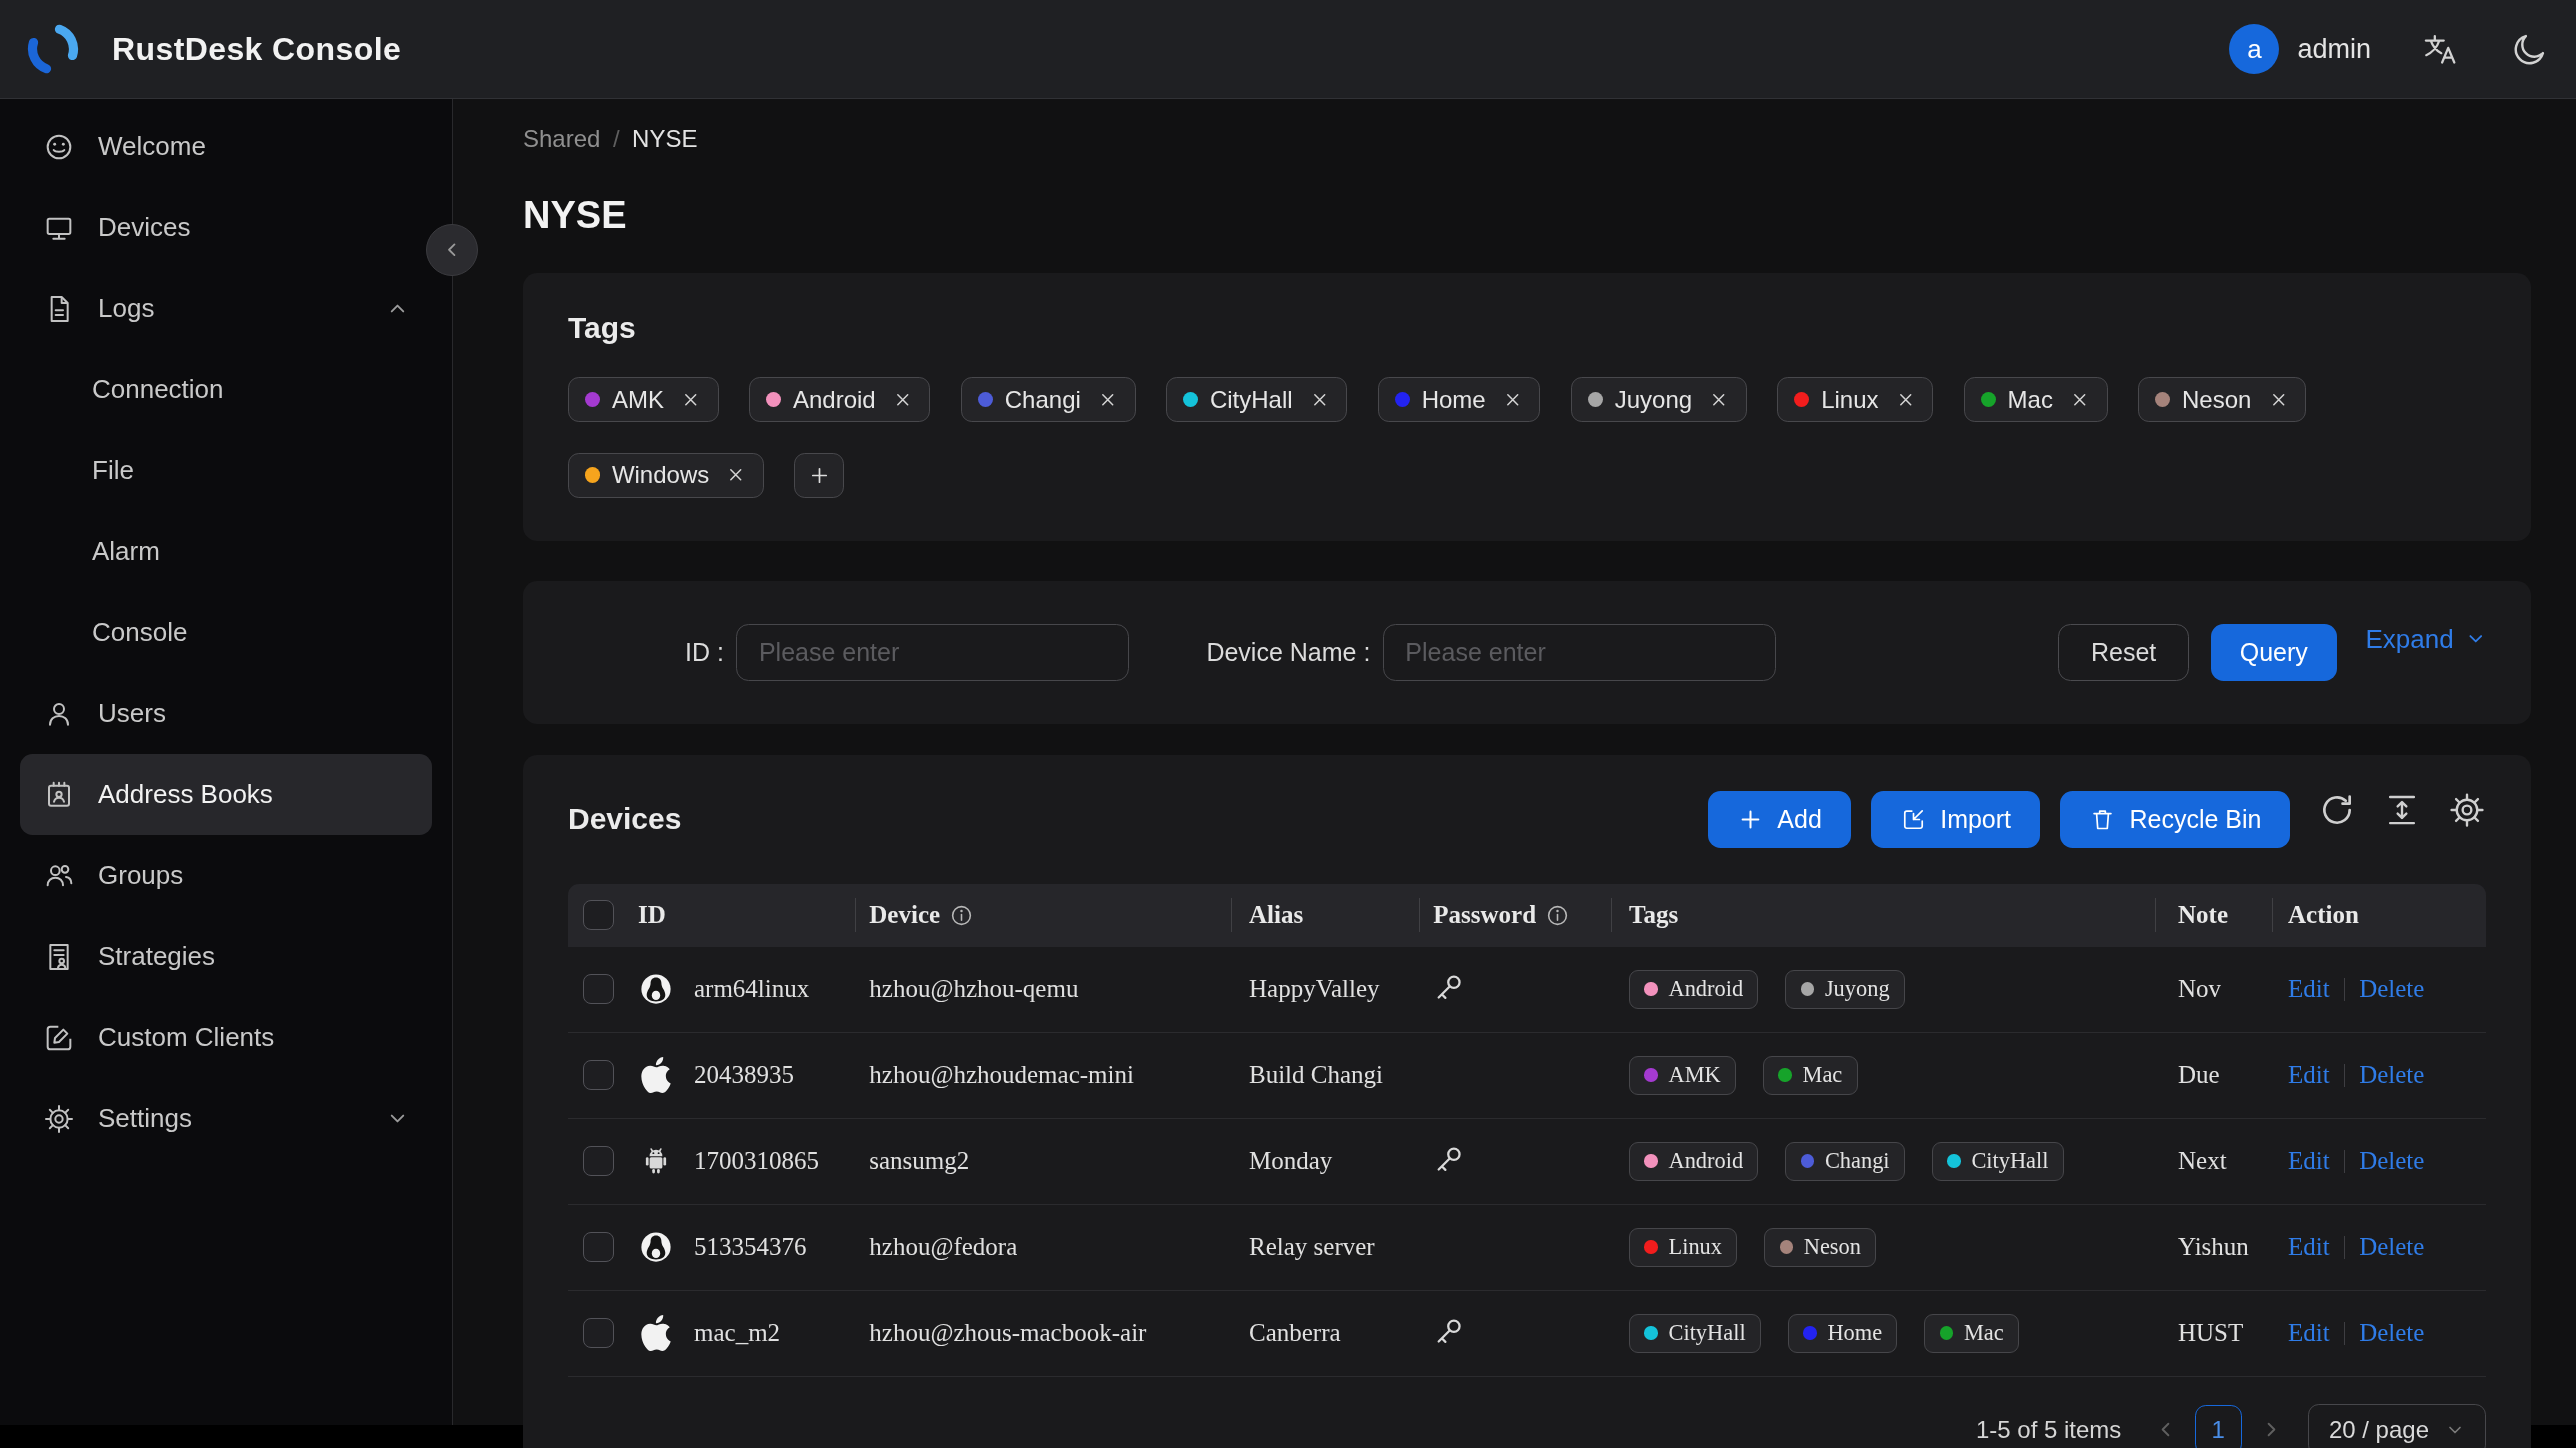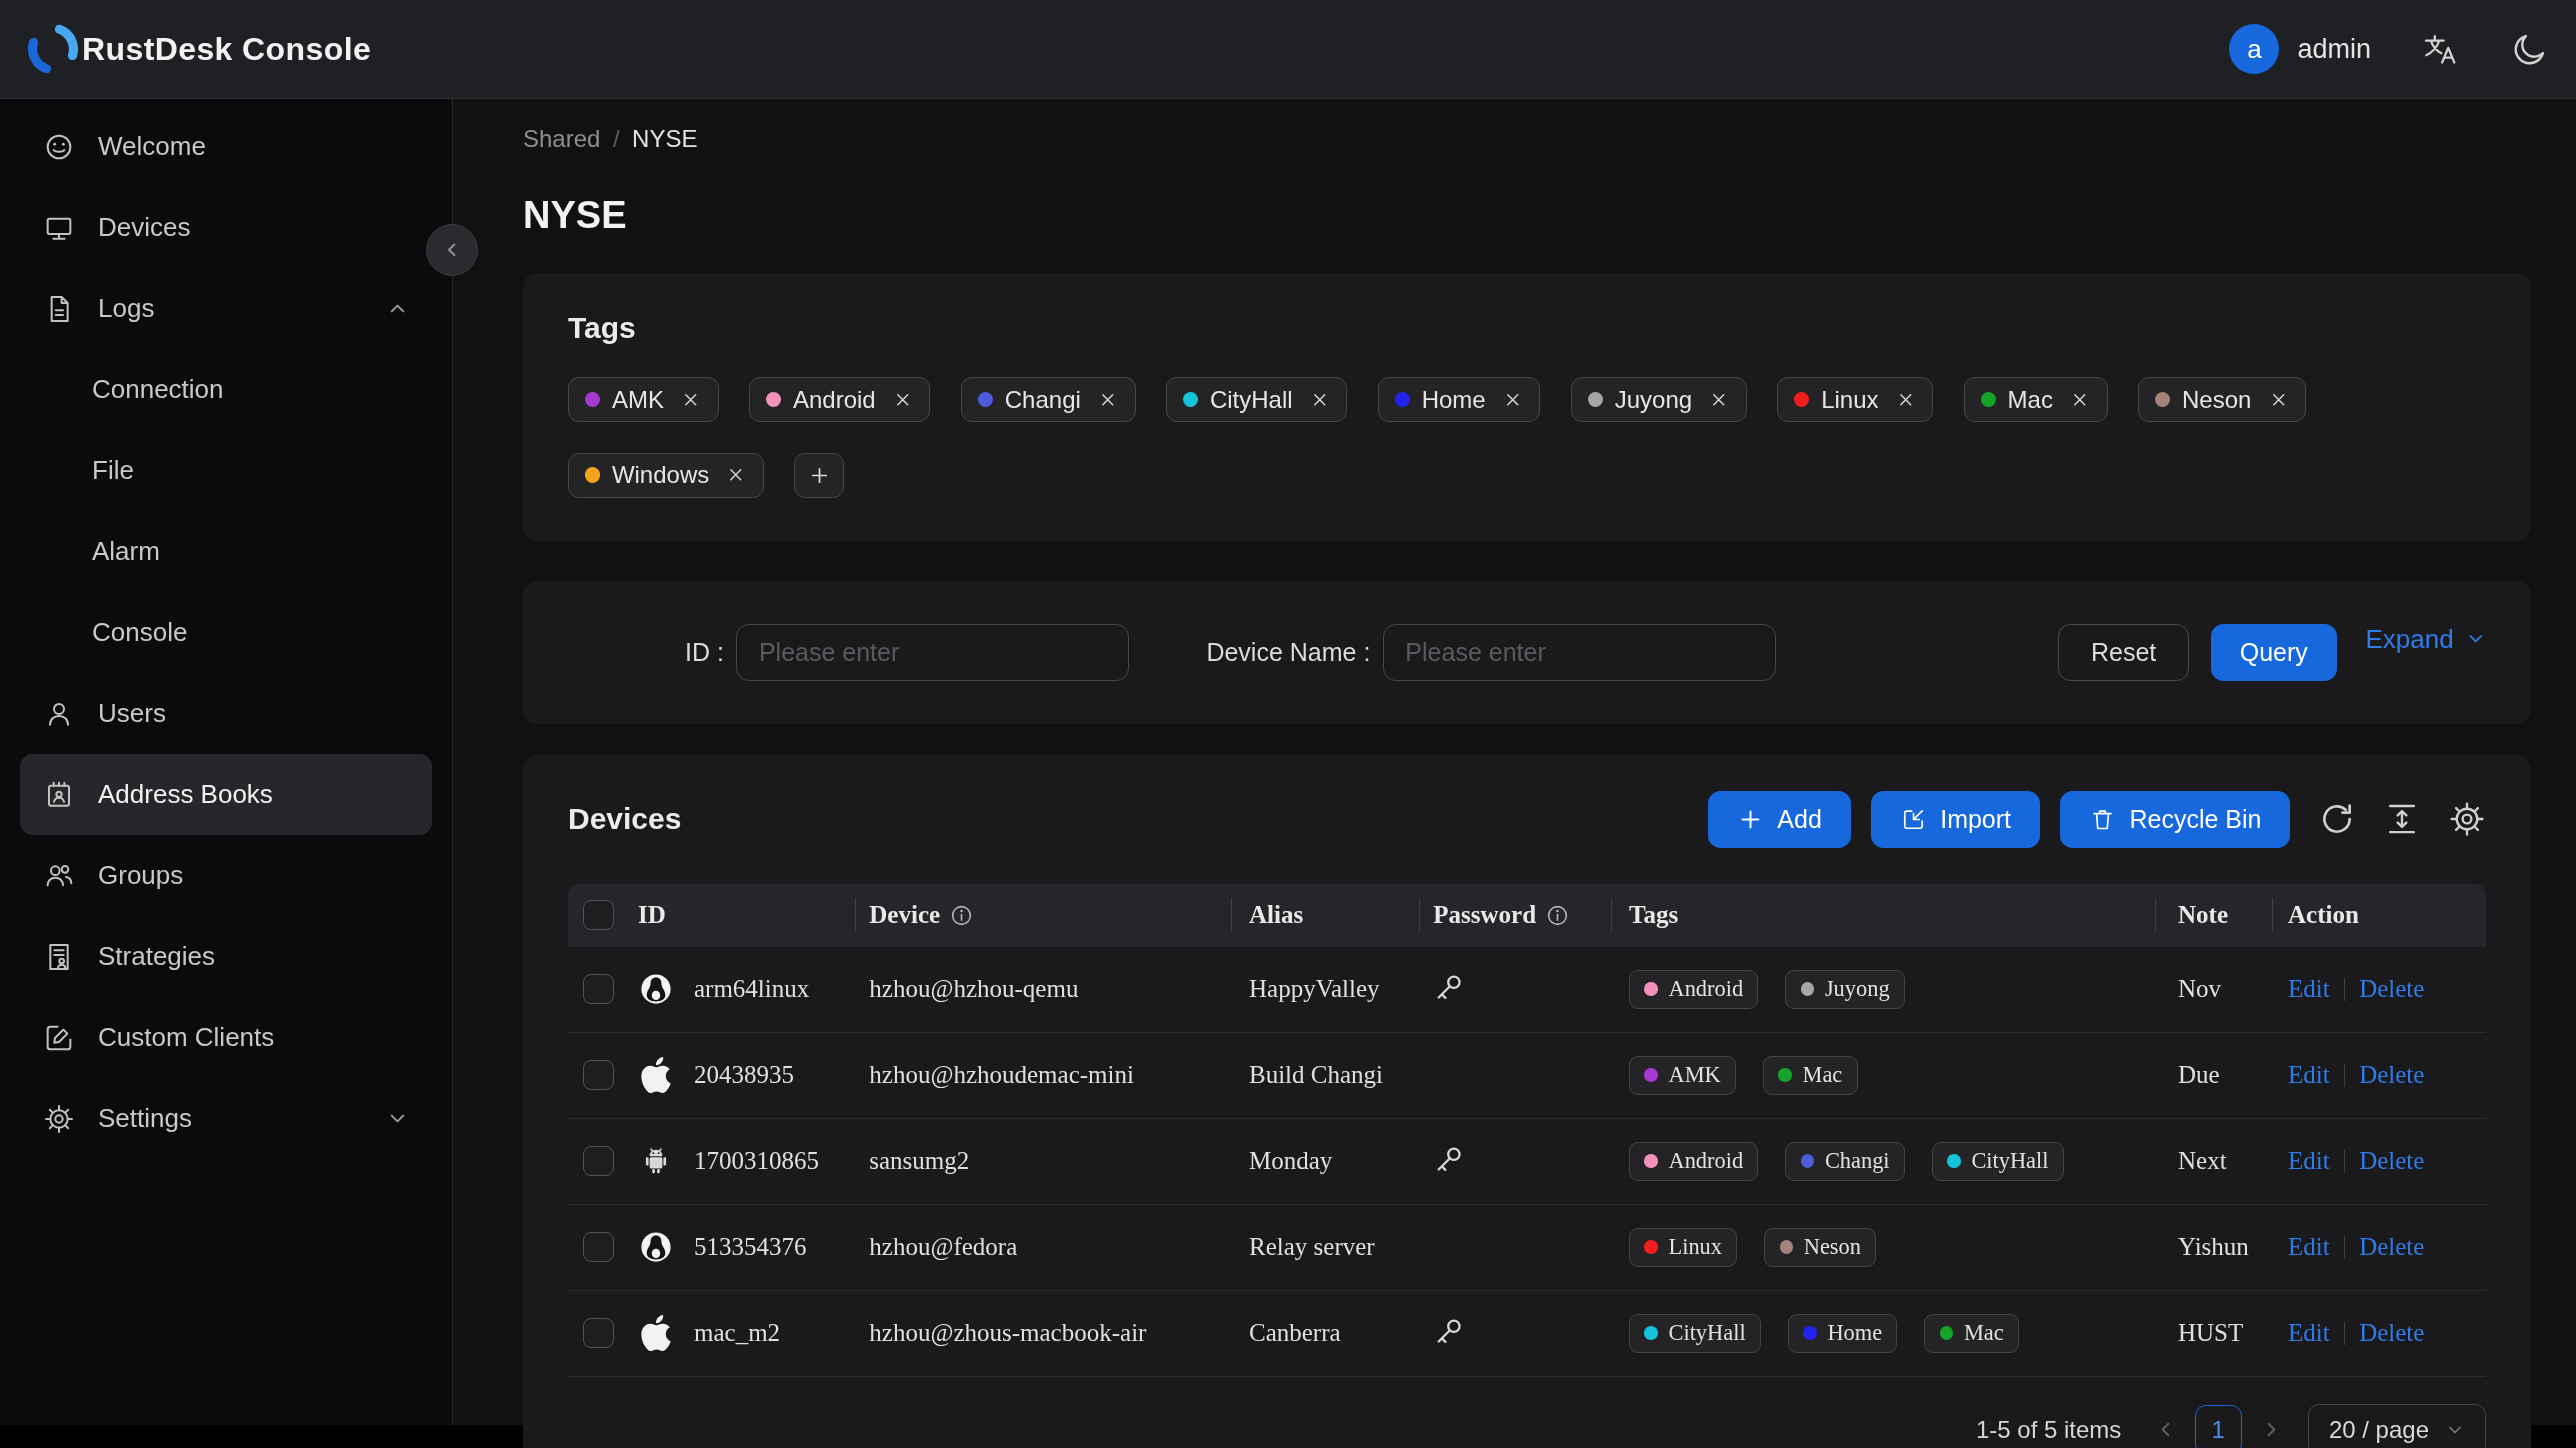--- a/index.html
+++ b/index.html
@@ -19,21 +19,21 @@
   
   .topbar {
     height: 99px; flex: 0 0 99px;
     background: #1f2023;
     border-bottom: 0.9px solid #303135;
     display: flex; align-items: center;
     padding: 0 27px;
   }
   .brand { display: flex; align-items: center; }
   .logo { width: 52px; height: 52px; }
-  .brand-title { font-size: 32px; font-weight: 700; color: #f2f2f2; margin-left: 3px; letter-spacing: 0.4px; }
+  .brand-title { font-size: 32px; font-weight: 700; color: #f2f2f2; margin-left: 33px; letter-spacing: 0.4px; }
   .topbar-right { margin-left: auto; display: flex; align-items: center; }
   .user { display: flex; align-items: center; cursor: pointer; }
   .avatar {
     width: 50px; height: 50px; border-radius: 50%;
     background: var(--primary); color: #fff; font-size: 26px;
     display: flex; align-items: center; justify-content: center;
   }
   .username { font-size: 27px; color: #e4e4e4; margin-left: 18px; }
   .top-icon { margin-left: 50px; color: #d2d2d2; cursor: pointer; }
   .top-icon svg { width: 39px; height: 39px; }
@@ -114,21 +114,21 @@
     border: none; cursor: pointer; font-family: inherit; white-space: nowrap;
   }
   .btn-ghost { background: transparent; border: 0.9px solid #4b4b4f; color: #dcdcdc; padding: 0 32px; }
   .btn-primary { background: var(--primary); color: #fff; padding: 0 29px; }
   .expand { display: inline-flex; align-items: center; gap: 10.8px; color: var(--link); font-size: 26px; margin-left: 7.2px; cursor: pointer; }
   .expand svg { width: 21.5px; height: 21.5px; }
 
   
   .devices-card { margin-top: 31px; padding: 36px 45px 0; }
   .dev-head { display: flex; align-items: center; }
-  .dev-actions { margin-left: auto; display: flex; align-items: center; gap: 20px; }
+  .dev-actions { margin-left: auto; display: flex; gap: 20px; }
   .btn-icon svg { width: 27px; height: 27px; margin-right: 13.4px; }
   .tool-icon { color: #cfcfcf; cursor: pointer; margin-left: 7.2px; }
   .tool-icon svg { width: 38px; height: 38px; }
 
   
   .table { margin-top: 36px; font-family: Liberation Serif, serif; }
   .trow {
     display: grid;
     grid-template-columns: 61px 226px 376px 188px 192px 544px 117px 1fr;
     align-items: stretch;

